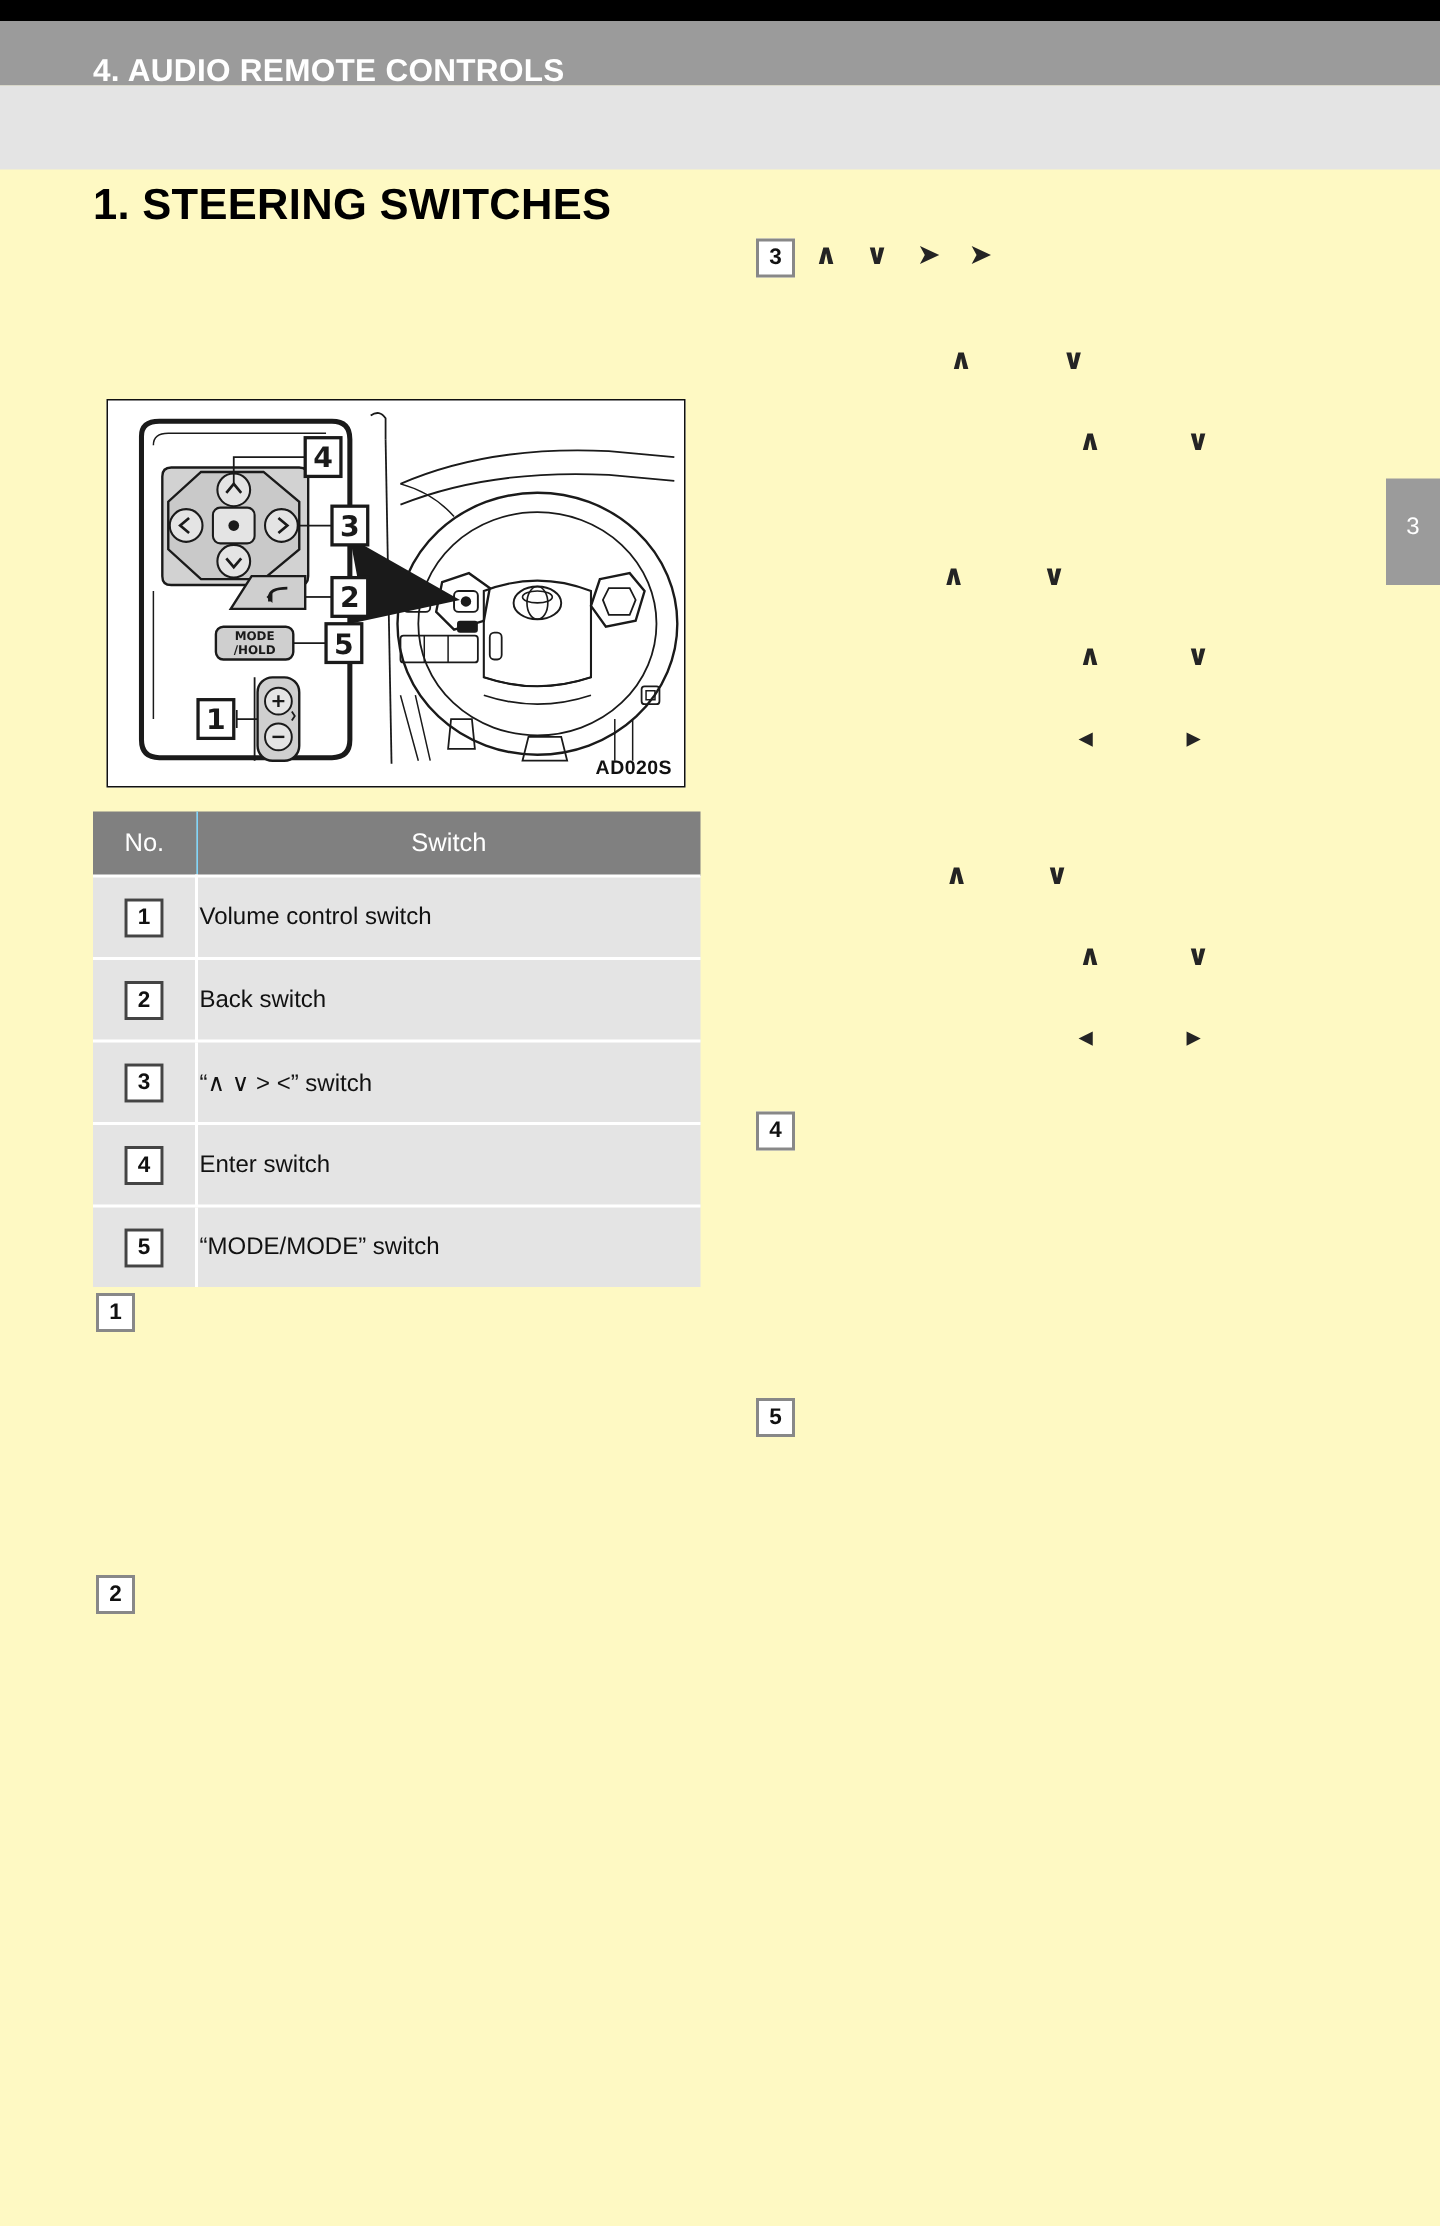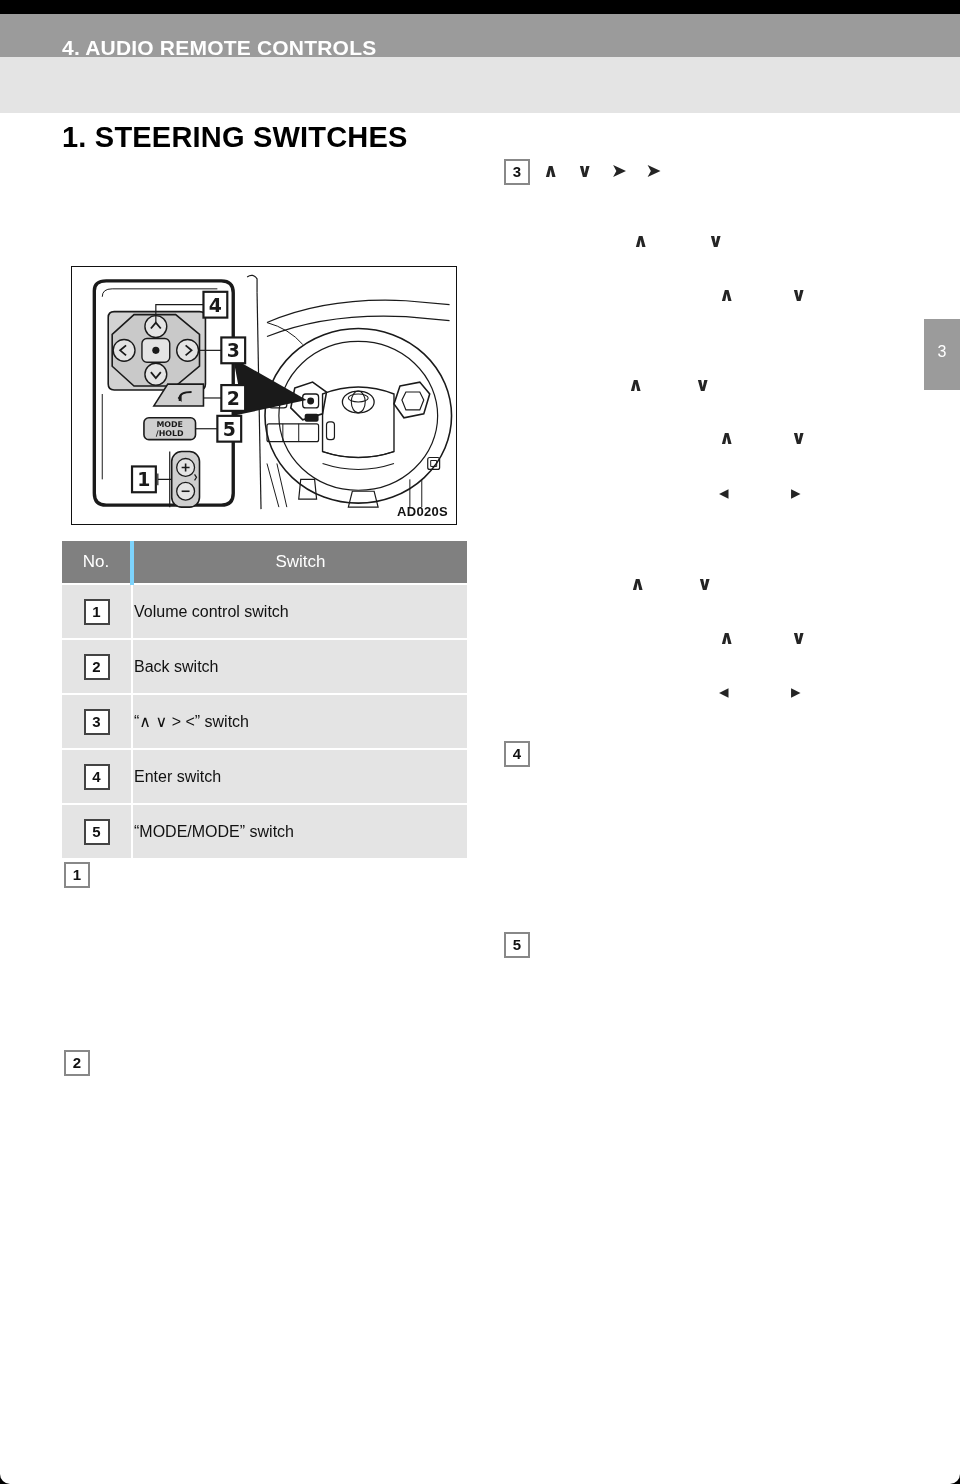--- a/index.html
+++ b/index.html
@@ -1,20 +1,20 @@
 <!DOCTYPE html>
 <html><head>
 <meta charset="utf-8">
 <style>
   html,body{margin:0;padding:0;background:#000;}
   body{width:960px;height:1484px;position:relative;overflow:hidden;
        font-family:"Liberation Sans","DejaVu Sans",sans-serif;}
 
   
-  #page{position:absolute;inset:0;background:#ffffff;border-radius:10px;}
+  #page{position:absolute;inset:0;background:#fef9c3;}
 
   #topband{position:absolute;left:0;top:0;width:960px;height:14px;background:#000;}
 
   #chapter-band{position:absolute;left:0;top:14px;width:960px;height:43px;
        background:#9b9b9b;}
   #chapter-title{position:absolute;left:62px;top:22px;font-size:21px;font-weight:bold;
        color:#ffffff;letter-spacing:.2px;white-space:nowrap;}
 
   #section-band{position:absolute;left:0;top:57px;width:960px;height:56px;
        background:#e4e4e4;}
@@ -31,21 +31,21 @@
   #illus{position:absolute;left:71px;top:266px;width:386px;height:259px;
        background:#fff;border:1px solid #111;box-sizing:border-box;}
   #illus svg{display:block;width:100%;height:100%;}
   #illus-code{position:absolute;right:8px;bottom:5px;font-size:13px;font-weight:bold;
        color:#111;letter-spacing:.3px;}
 
   
   #switch-table{position:absolute;left:62px;top:541px;width:405px;
        border-collapse:collapse;}
   #switch-table th{background:#808080;color:#fff;font-weight:normal;font-size:17px;
-       height:40px;border-right:4px solid #7dd3fc;}
+       height:40px;border-right:1px solid #7dd3fc;}
   #switch-table th:last-child{border-right:none;margin-left:44px;}
   #switch-table td{background:#e4e4e4;height:51px;border-top:2px solid #fff;
        border-right:2px solid #fff;font-size:16px;color:#111;}
   #switch-table td:last-child{border-right:none;}
   .col-no{width:66px;text-align:center;}
   .col-sw{margin-top:45px;}
   .numbox{display:inline-block;width:22px;height:22px;line-height:22px;
        background:#fff;border:2px solid #444;color:#111;font-size:15px;
        font-weight:bold;text-align:center;box-sizing:content-box;}
 

